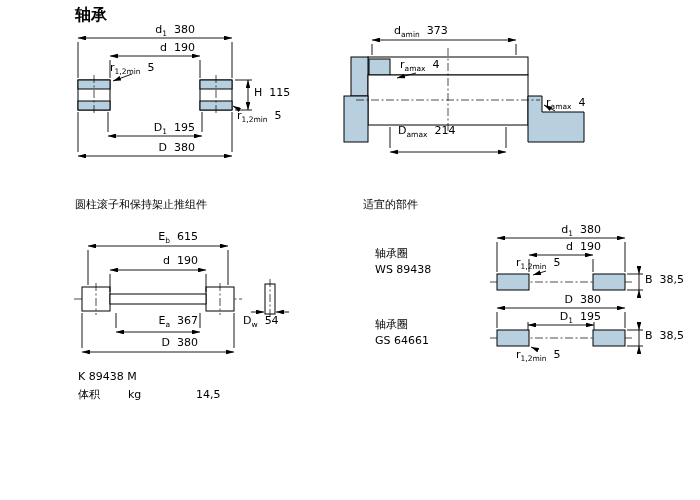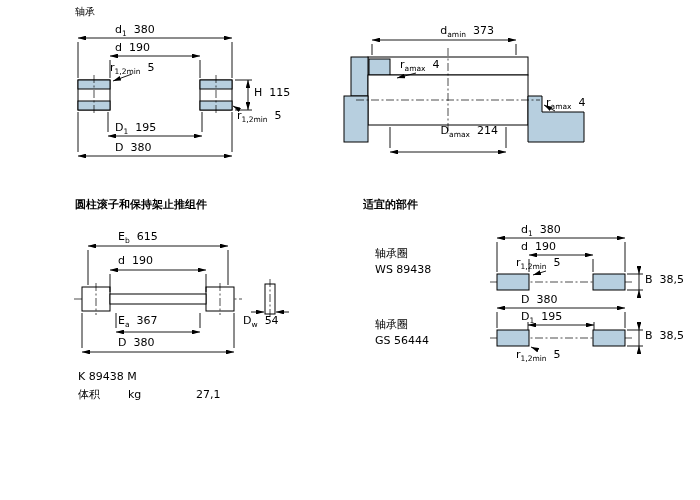--- a/index.html
+++ b/index.html
@@ -9,24 +9,24 @@
     font-family:"DejaVu Sans","Liberation Sans",sans-serif;
   }
   svg{position:absolute;left:0;top:0}
   .dim{stroke:#000;stroke-width:0.9;fill:none}
   .cl{stroke:#000;stroke-width:0.7;fill:none;stroke-dasharray:8 2.5 2 2.5}
   .part{fill:#ffffff;stroke:#000;stroke-width:1}
   .blue{fill:#b7cfdf;stroke:#000;stroke-width:1}
   .lbl{position:absolute;font-size:11px;line-height:1.15;white-space:nowrap}
   .lbl sub{font-size:7.5px;line-height:1}
   .val{padding-left:7px}
-  .ttl{font-weight:normal;font-size:10px}
-  .ttl2{font-weight:bold;font-size:11px}
-  .c80{width:80px;text-align:left}
-  .c100{width:100px;text-align:right}
+  .ttl{font-weight:bold;font-size:16px}
+  .ttl2{font-weight:normal;font-size:11px}
+  .c80{width:80px;text-align:right}
+  .c100{width:100px;text-align:left}
 </style>
 </head>
 <body>
 
 <svg width="700" height="500" viewBox="0 0 700 500">
   <defs>
     <marker id="arr" viewBox="0 0 10 6" refX="10" refY="3" markerWidth="8" markerHeight="4.8" orient="auto-start-reverse" markerUnits="userSpaceOnUse">
       <path d="M0,0 L10,3 L0,6 Z" fill="#000"></path>
     </marker>
   </defs>
@@ -171,27 +171,27 @@
 
 <div class="lbl ttl2" style="left:75px;top:199px">圆柱滚子和保持架止推组件</div>
 <div class="lbl c80" style="left:118px;top:231px"><span>E</span><sub>b</sub><span class="val">615</span></div>
 <div class="lbl c80" style="left:118px;top:255px"><span>d</span><span class="val">190</span></div>
 <div class="lbl c80" style="left:118px;top:315px"><span>E</span><sub>a</sub><span class="val">367</span></div>
 <div class="lbl c80" style="left:118px;top:337px"><span>D</span><span class="val">380</span></div>
 <div class="lbl" style="left:243px;top:315px"><span>D</span><sub>w</sub><span class="val">54</span></div>
 <div class="lbl" style="left:78px;top:371px">K 89438 M</div>
 <div class="lbl" style="left:78px;top:389px">体积</div>
 <div class="lbl" style="left:128px;top:389px">kg</div>
-<div class="lbl" style="left:196px;top:389px">27,1</div>
+<div class="lbl" style="left:196px;top:389px">14,5</div>
 
 <div class="lbl ttl2" style="left:363px;top:199px">适宜的部件</div>
 <div class="lbl" style="left:375px;top:248px">轴承圈</div>
 <div class="lbl" style="left:375px;top:264px">WS 89438</div>
 <div class="lbl c80" style="left:521px;top:224px"><span>d</span><sub>1</sub><span class="val">380</span></div>
 <div class="lbl c80" style="left:521px;top:241px"><span>d</span><span class="val">190</span></div>
 <div class="lbl" style="left:516px;top:257px"><span>r</span><sub>1,2min</sub><span class="val">5</span></div>
 <div class="lbl" style="left:645px;top:274px"><span>B</span><span class="val">38,5</span></div>
 <div class="lbl" style="left:375px;top:319px">轴承圈</div>
-<div class="lbl" style="left:375px;top:335px">GS 56444</div>
+<div class="lbl" style="left:375px;top:335px">GS 64661</div>
 <div class="lbl c80" style="left:521px;top:294px"><span>D</span><span class="val">380</span></div>
 <div class="lbl c80" style="left:521px;top:311px"><span>D</span><sub>1</sub><span class="val">195</span></div>
 <div class="lbl" style="left:516px;top:349px"><span>r</span><sub>1,2min</sub><span class="val">5</span></div>
 <div class="lbl" style="left:645px;top:330px"><span>B</span><span class="val">38,5</span></div>
 
 </body></html>

